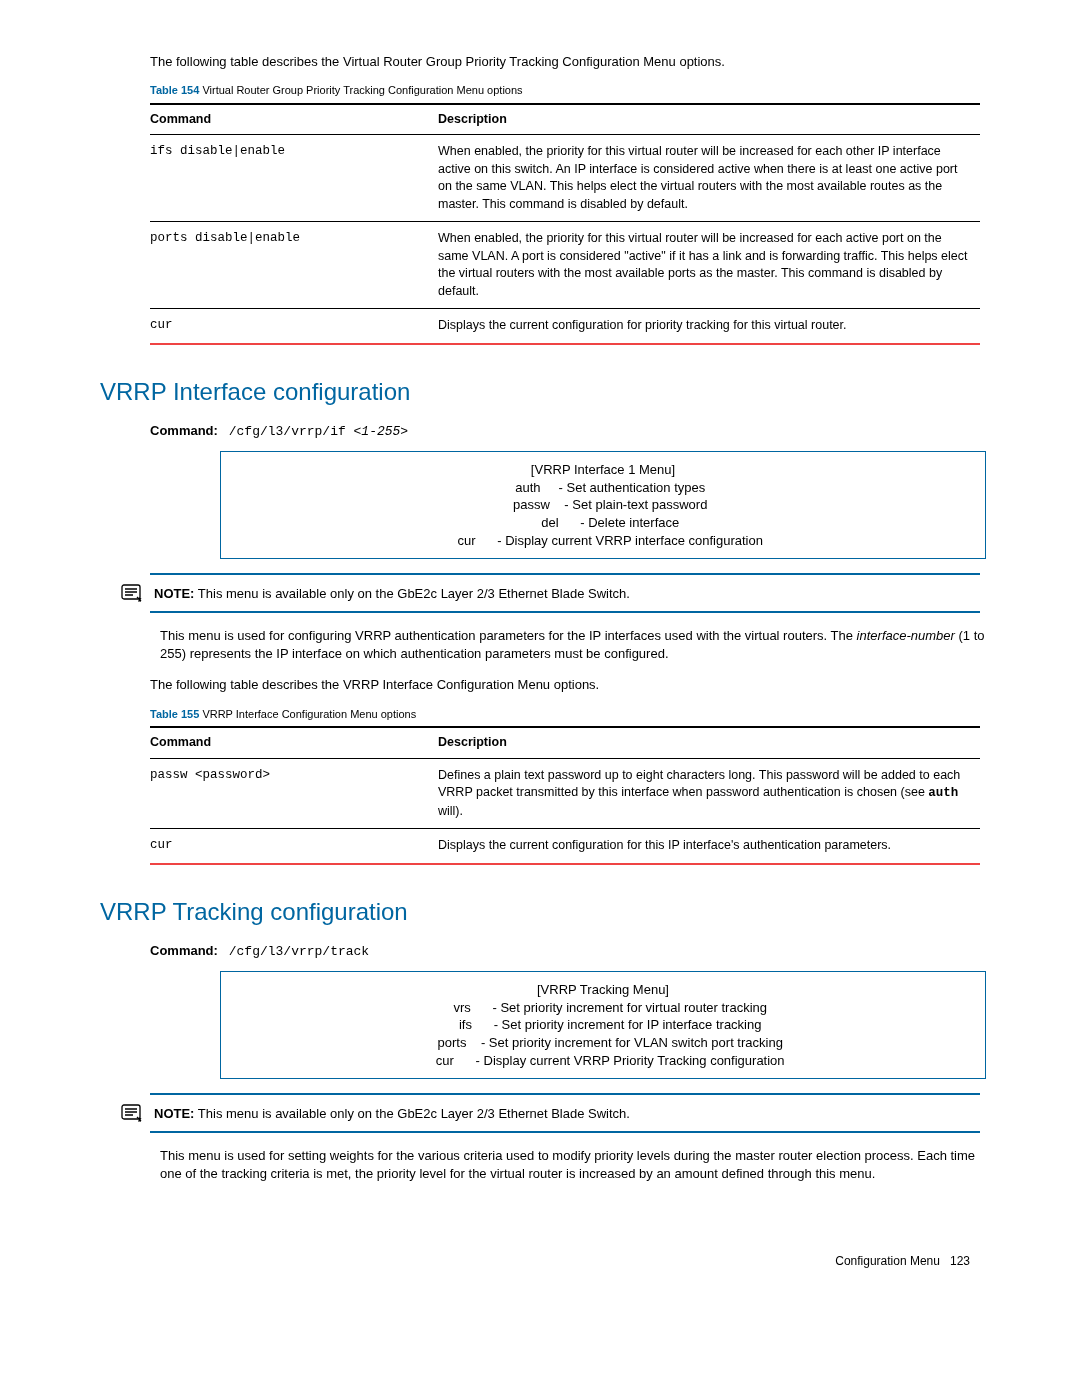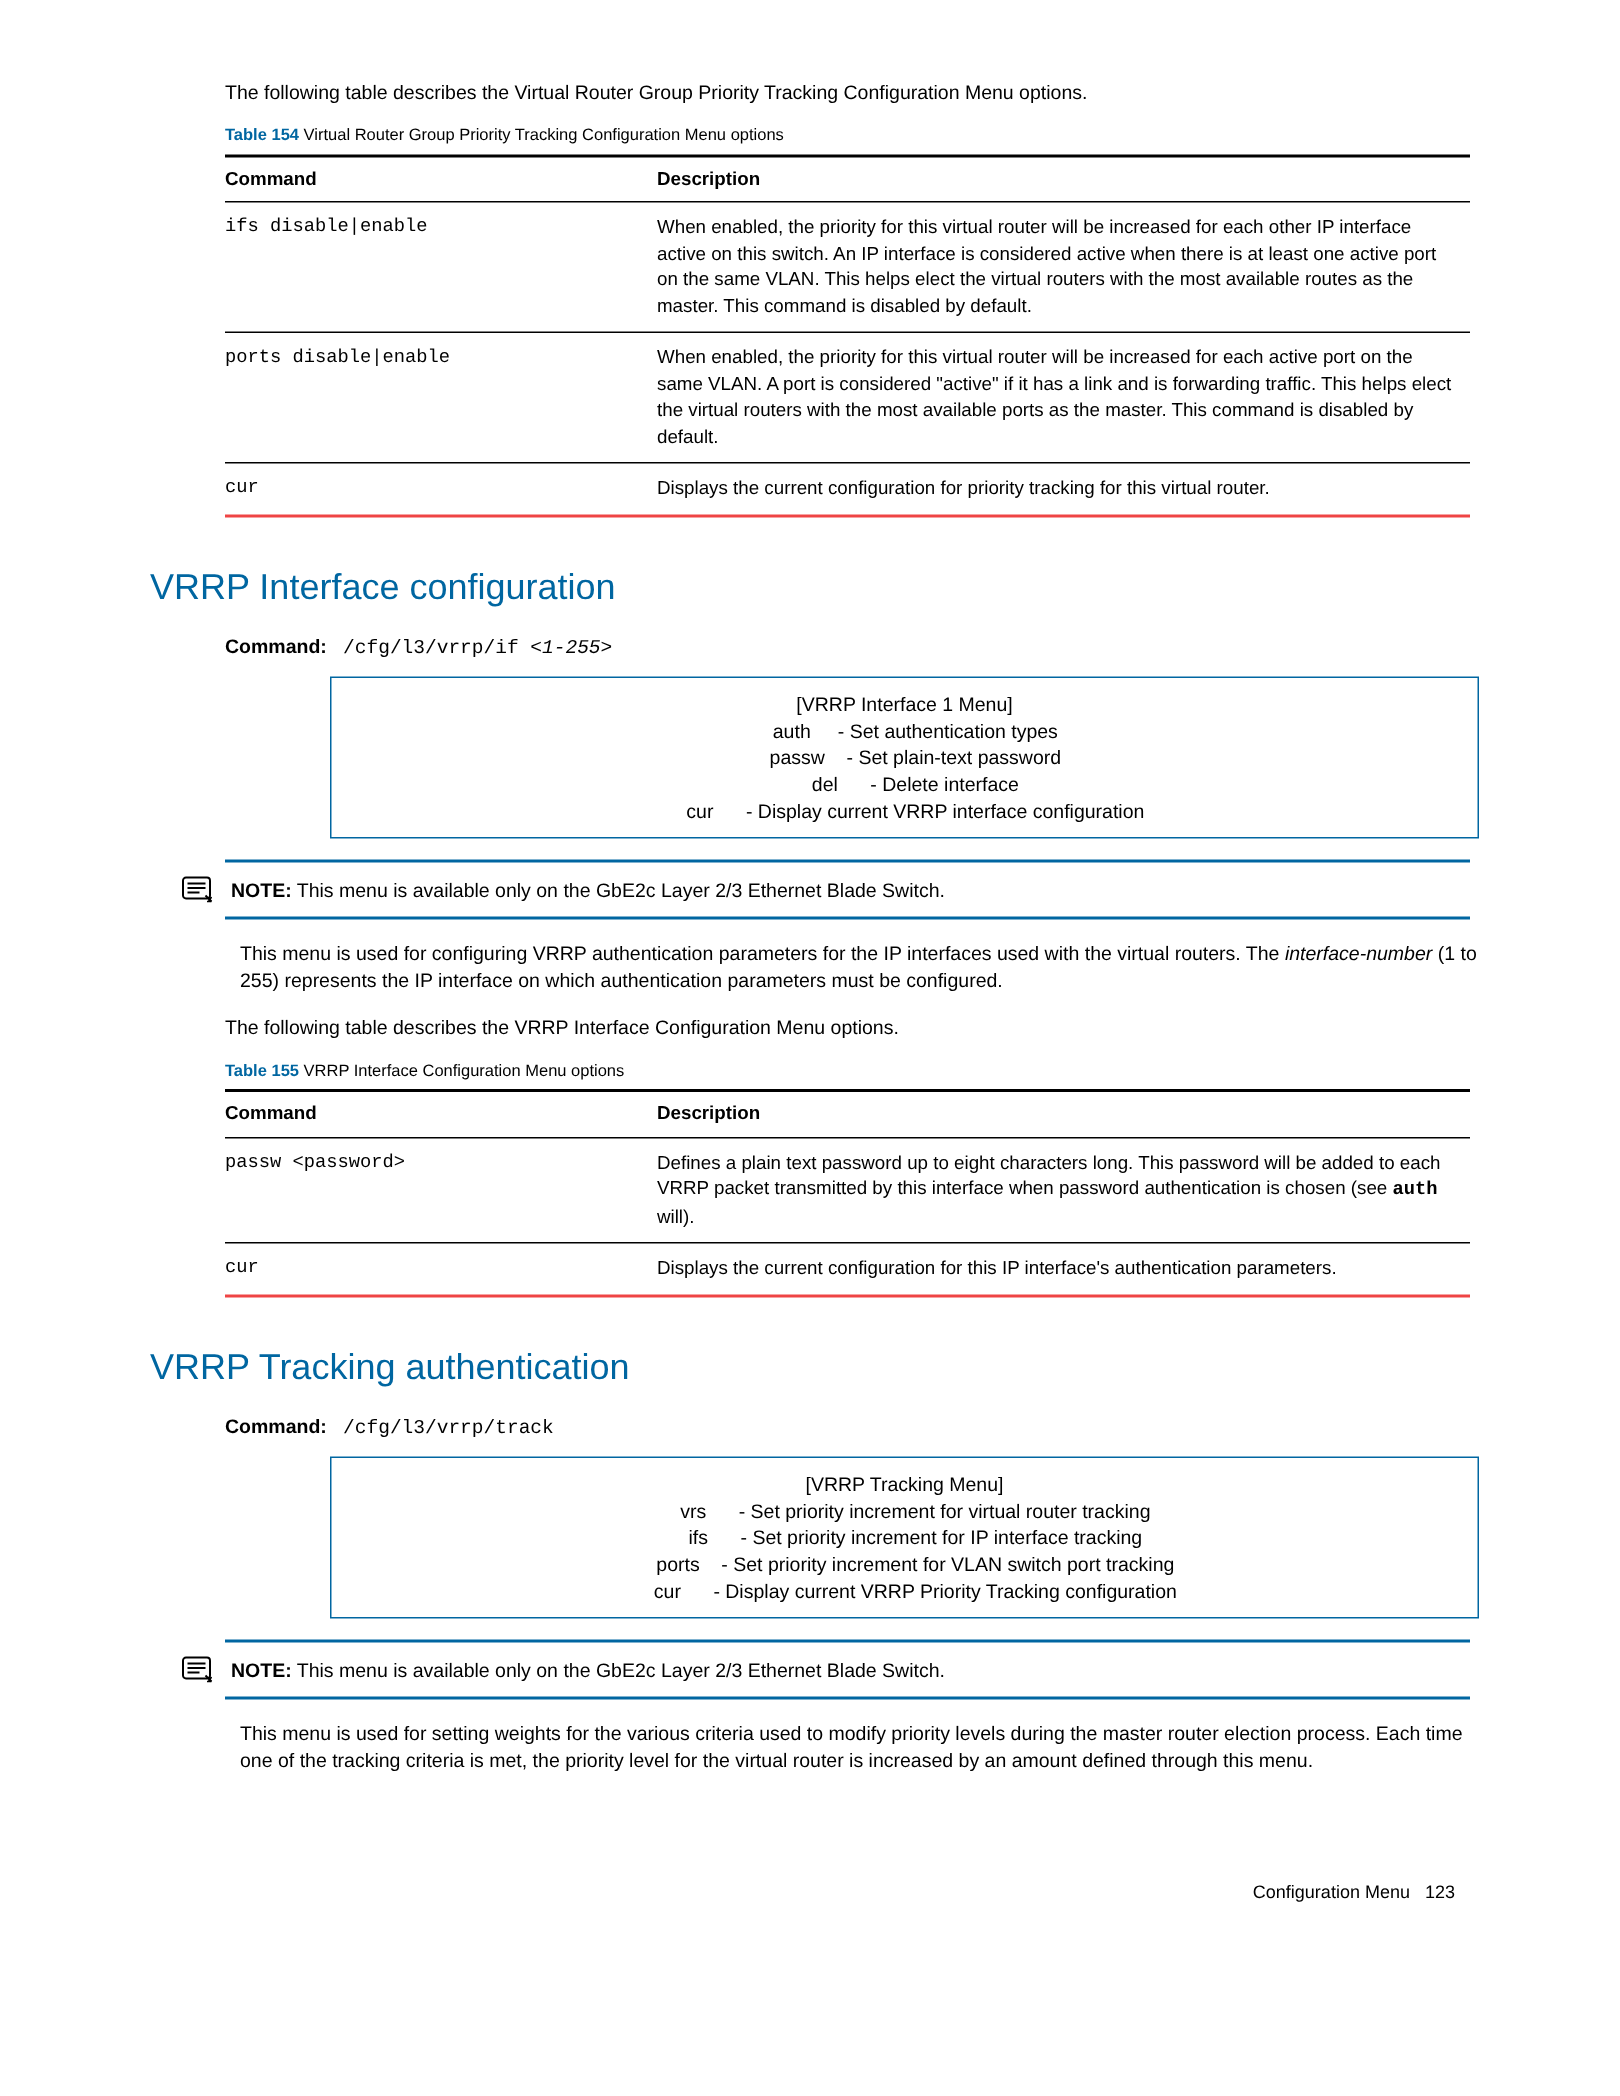--- a/index.html
+++ b/index.html
@@ -194,21 +194,21 @@
         <span>Defines a plain text password up to eight characters long. This password will be added to each VRRP packet transmitted by this interface when password authentication is chosen (see </span><span class="mono" style="font-weight:bold">auth</span><span> will).</span>
       </td>
     </tr>
     <tr>
       <td class="mono">cur</td>
       <td>Displays the current configuration for this IP interface's authentication parameters.</td>
     </tr>
   </tbody>
 </table>
 
-<h2 class="section-head">VRRP Tracking authentication</h2>
+<h2 class="section-head">VRRP Tracking configuration</h2>
 
 <p class="command-line">
   <span class="lbl">Command:</span>
   &nbsp;&nbsp;<span class="val">/cfg/l3/vrrp/track</span>
 </p>
 
 <div class="menu-box">[VRRP Tracking Menu]
     vrs      - Set priority increment for virtual router tracking
     ifs      - Set priority increment for IP interface tracking
     ports    - Set priority increment for VLAN switch port tracking

